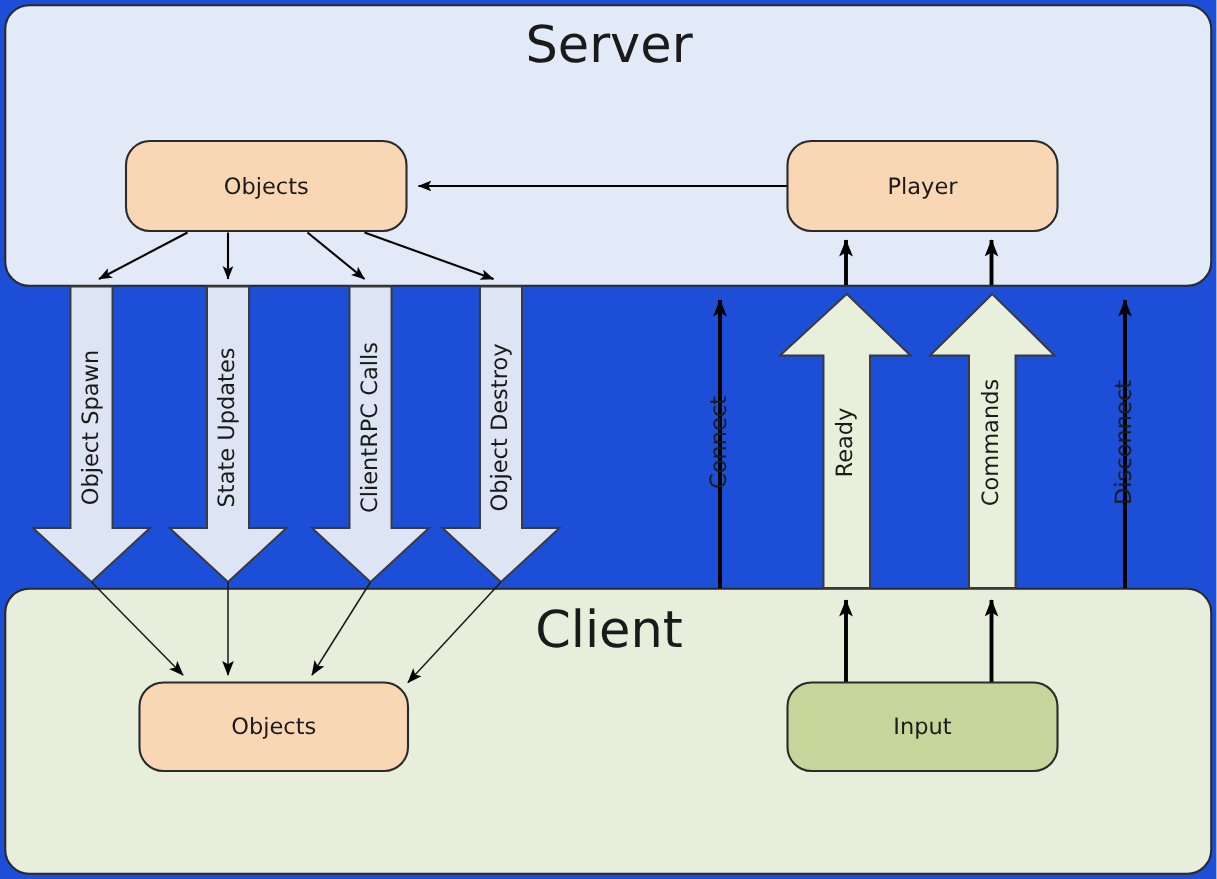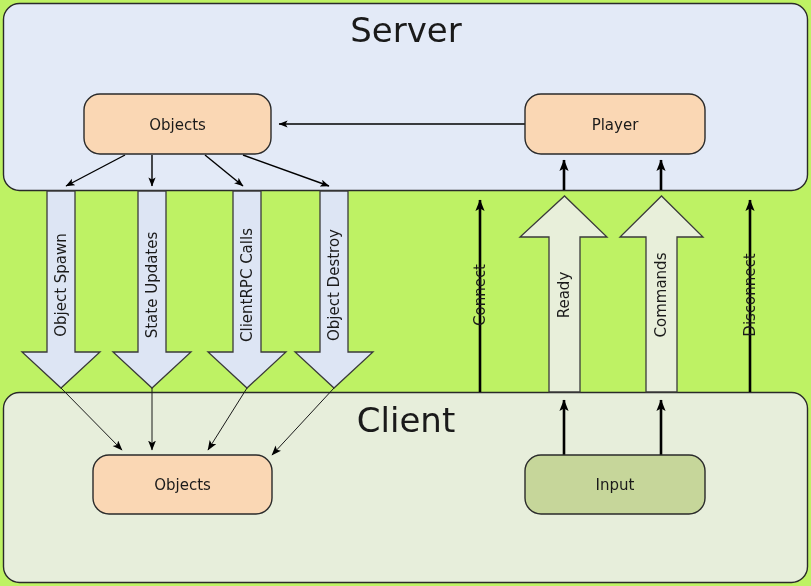--- a/index.html
+++ b/index.html
@@ -8,21 +8,21 @@
     background: #ffffff;
   }
   body {
     font-family: "DejaVu Sans", sans-serif;
   }
   #diagram-root {
     position: relative;
     width: 811px;
     height: 586px;
     overflow: hidden;
-    background: #bef264;
+    background: #1d4ed8;
   }
   #diagram-svg {
     position: absolute;
     top: 0;
     left: 0;
     width: 811px;
     height: 586px;
   }
   .panel-title {
     font-size: 34px;

